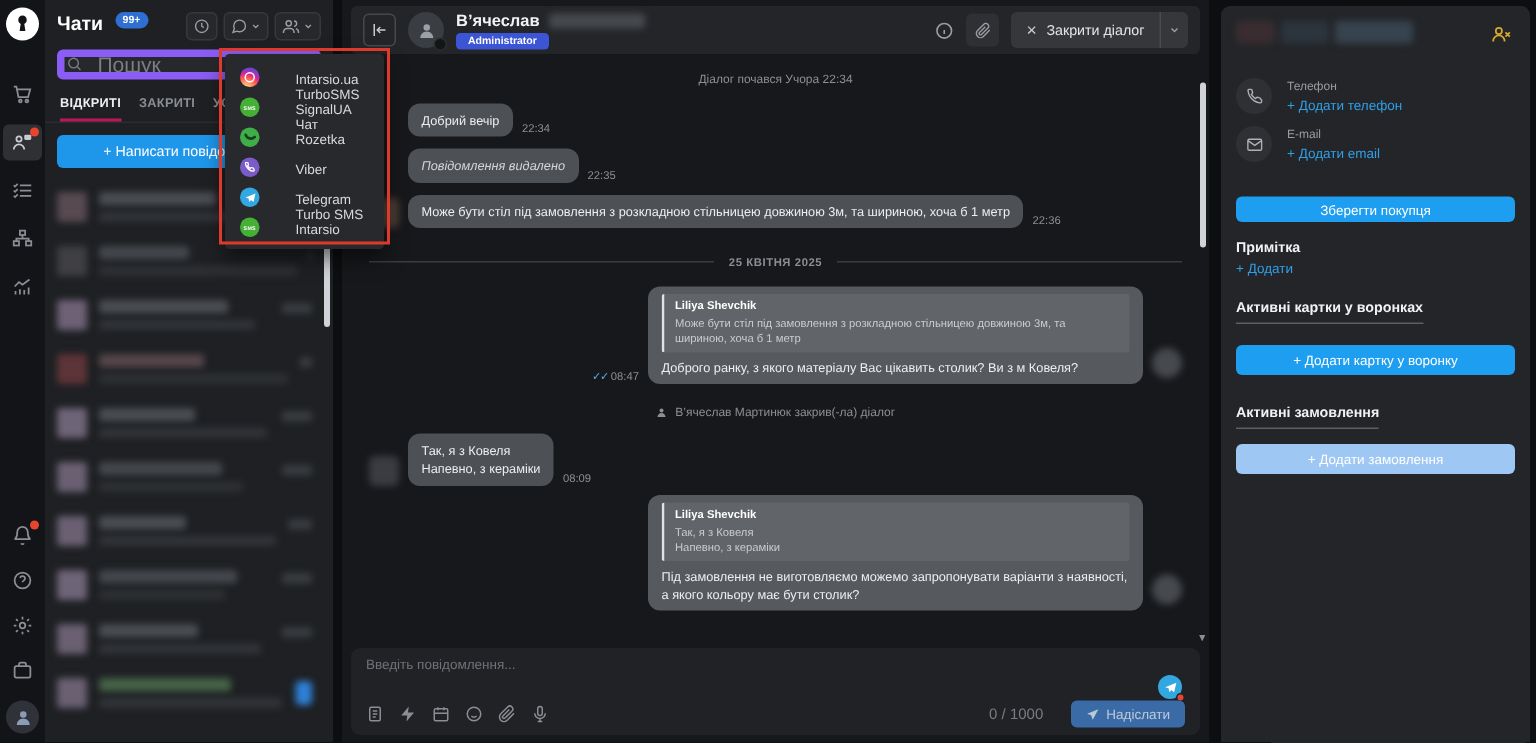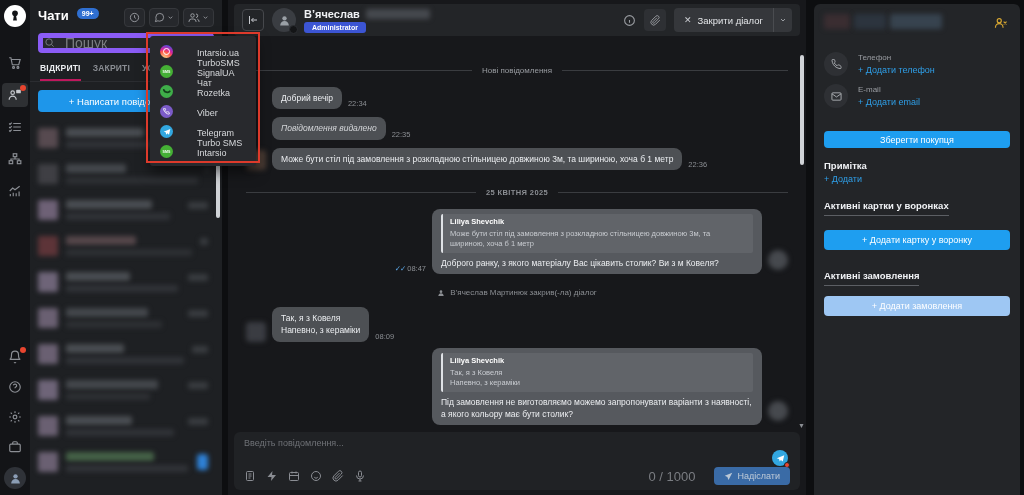--- a/index.html
+++ b/index.html
@@ -122,21 +122,21 @@
   border-radius:6px;padding:6px 10px 5px;display:flex;flex-direction:column}
 .minput{background:transparent;border:none;outline:none;resize:none;color:#e8eaed;font-size:9px;
   font-family:"Liberation Sans",sans-serif;height:22px;width:85%}
 .minput::placeholder{color:#6f7277}
 .channel-badge{position:absolute;right:12px;top:18px;width:16px;height:16px;border-radius:50%;
   background:#32a7e0;display:flex;align-items:center;justify-content:center;color:#fff}
 .channel-badge .dot{position:absolute;right:-2px;bottom:-2px;width:6px;height:6px;border-radius:50%;
   background:#e8452f;border:1px solid #202225}
 .ctoolbar{display:flex;align-items:center;gap:10px;margin-top:auto}
 .tic{color:#8a8d93}
-.char-counter{font-size:13px;color:#7a7d82;margin-right:8px}
+.char-counter{font-size:10px;color:#7a7d82;margin-right:8px}
 .send-btn{display:flex;align-items:center;gap:5px;background:#3f78bd;opacity:.85;border:none;
   border-radius:4px;color:#d7e6f6;font-size:9px;padding:4px 10px;font-family:"Liberation Sans",sans-serif}
 
 
 .rpanel{position:absolute;left:812px;top:0;width:212px;height:495px;background:#0d0e10}
 .rcard{position:absolute;left:2px;top:4px;width:206px;height:491px;background:#232528;
   border-radius:6px 6px 0 0;padding:10px;display:flex;flex-direction:column}
 .rcontact{display:flex;gap:4px;position:relative;height:30px}
 .rcontact .b1{width:26px;height:15px;background:#3a2d31}
 .rcontact .b2{width:32px;height:15px;background:#2c343e}
@@ -454,26 +454,22 @@
         <div class="close-sep"></div>
         <div class="close-chev">
           <svg width="8" height="8" viewBox="0 0 24 24" fill="none" stroke="currentColor" stroke-width="3">
               <path d="M6 9l6 6 6-6"></path>
             </svg>
         </div>
       </div>
     </div>
 
     <div class="mbody">
-
-      <div class="hr-divider">
-        <span class="line"></span>
-          <span class="hr-label">Нові повідомлення</span>
-          <span class="line"></span>
-      </div>
+      <div class="sysnote">Діалог почався Учора 22:34</div>
+
 
       <div class="msgrow in" style="margin-top:12px">
         <div class="avslot"></div>
         <div class="bubble in">Добрий вечір</div>
         <span class="mtime">22:34</span>
       </div>
 
       <div class="msgrow in">
         <div class="avslot"></div>
         <div class="bubble in deleted">Повідомлення видалено</div>

